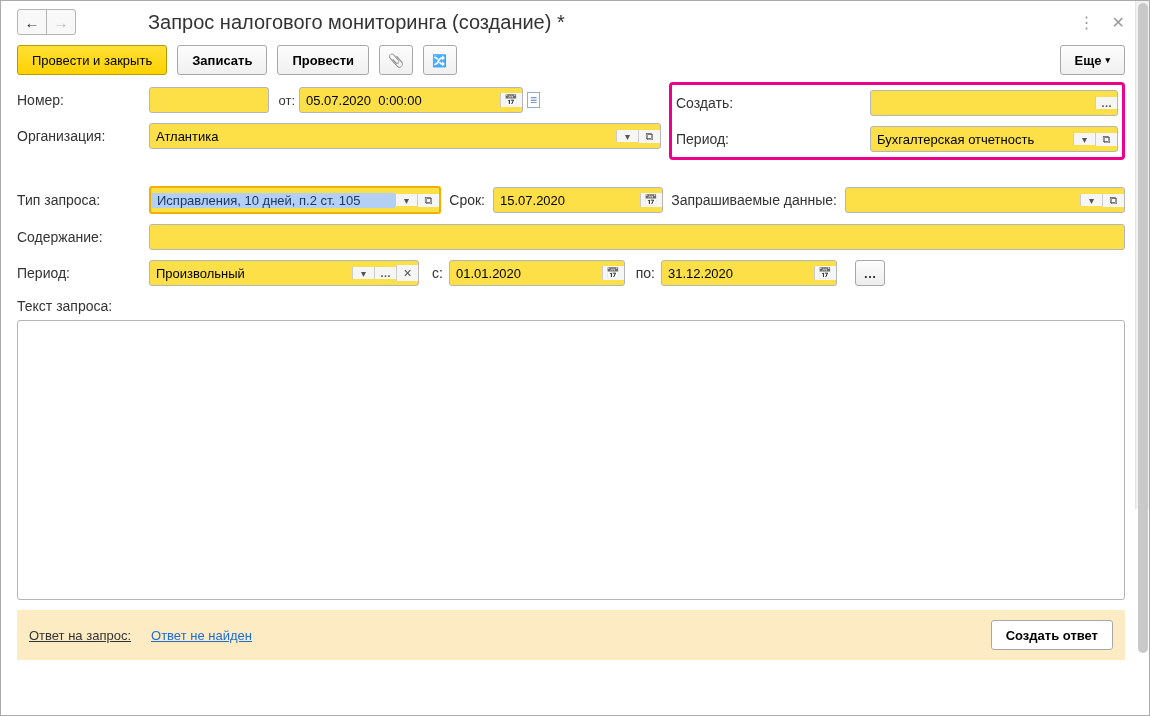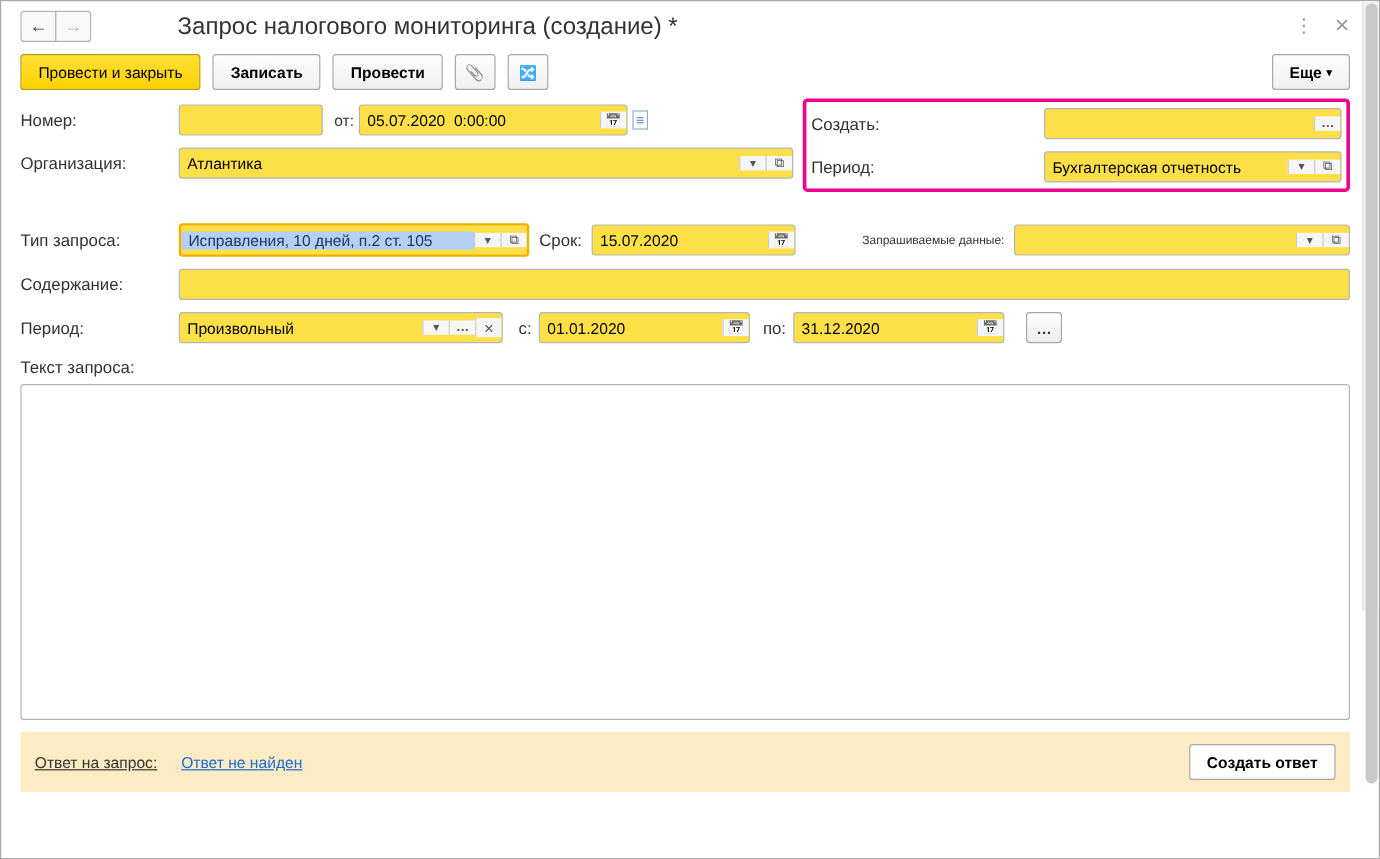--- a/index.html
+++ b/index.html
@@ -290,21 +290,21 @@
             <span class="popout"></span>
           </div>
       </div>
       <div style="width:44px;text-align:right;padding-right:4px;font-size:14px;">Срок:</div>
       <div class="input-wrap" style="width:170px;">
         <input value="15.07.2020" style="">
         <div class="mini-btn cal">
             <span class="calendar"></span>
           </div>
       </div>
-      <div style="width:174px;text-align:right;padding-right:4px;font-size:10px;">Запрашиваемые данные:</div>
+      <div style="width:174px;text-align:right;padding-right:4px;font-size:14px;">Запрашиваемые данные:</div>
       <div class="input-wrap" style="flex:1;">
         <input value="" style="">
         <div class="mini-btn">
             <span class="caret-down"></span>
           </div>
         <div class="mini-btn">
             <span class="popout"></span>
           </div>
       </div>
     </div>

